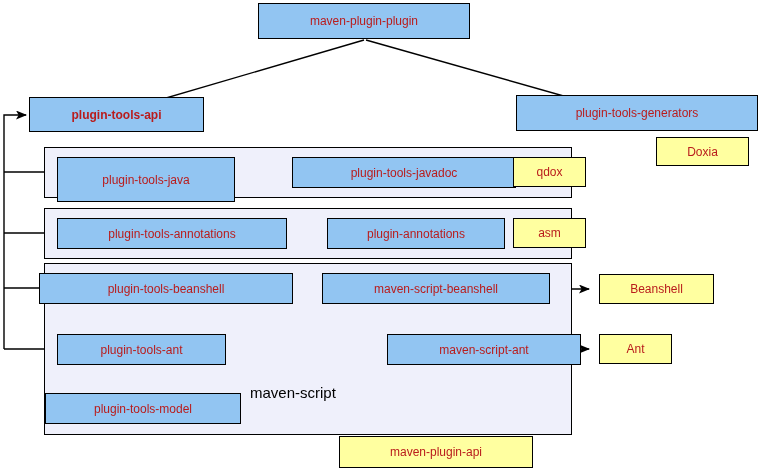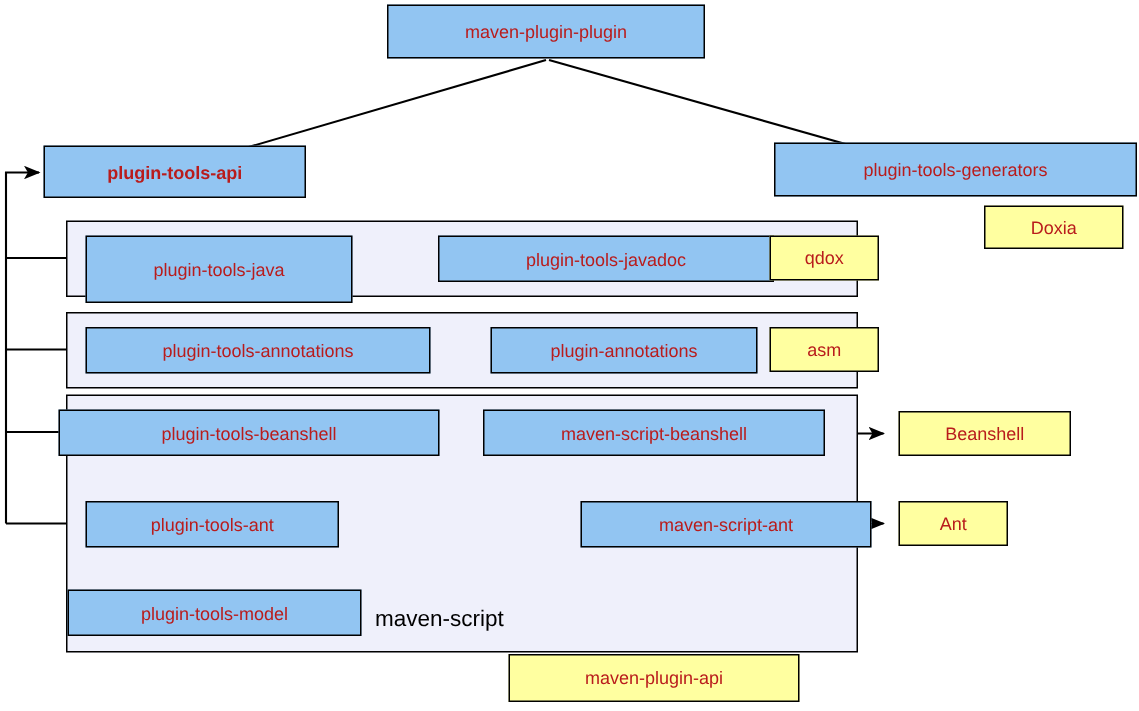--- a/index.html
+++ b/index.html
@@ -87,21 +87,21 @@
     <path d="M558,349 L589,349" fill="none" stroke="#000000" stroke-width="1.4" marker-end="url(#ah)"></path>
 
     <path d="M438,304 L437,425" fill="none" stroke="#555555" stroke-width="1.6" marker-end="url(#ah-gray)"></path>
 
     <path d="M477,365 L440,428" fill="none" stroke="#000000" stroke-width="1.4" marker-end="url(#ah)"></path>
   </svg>
 
   <div class="group" style="left:44px; top:147px; width:528px; height:51px;"></div>
   <div class="group" style="left:44px; top:208px; width:528px; height:51px;"></div>
   <div class="group" style="left:44px; top:263px; width:528px; height:172px;"></div>
-  <div class="group-label" style="left:250px; top:405px;">maven-script</div>
+  <div class="group-label" style="left:250px; top:385px;">maven-script</div>
 
   <div class="node blue" style="left:258px; top:3px; width:212px; height:36px;">maven-plugin-plugin</div>
 
   <div class="node blue" style="left:29px; top:97px; width:175px; height:35px;font-weight:bold;">plugin-tools-api</div>
 
   <div class="node blue" style="left:516px; top:95px; width:242px; height:36px;">plugin-tools-generators</div>
 
   <div class="node yellow" style="left:656px; top:137px; width:93px; height:29px;">Doxia</div>
 
   <div class="node blue" style="left:57px; top:157px; width:178px; height:45px;">plugin-tools-java</div>

